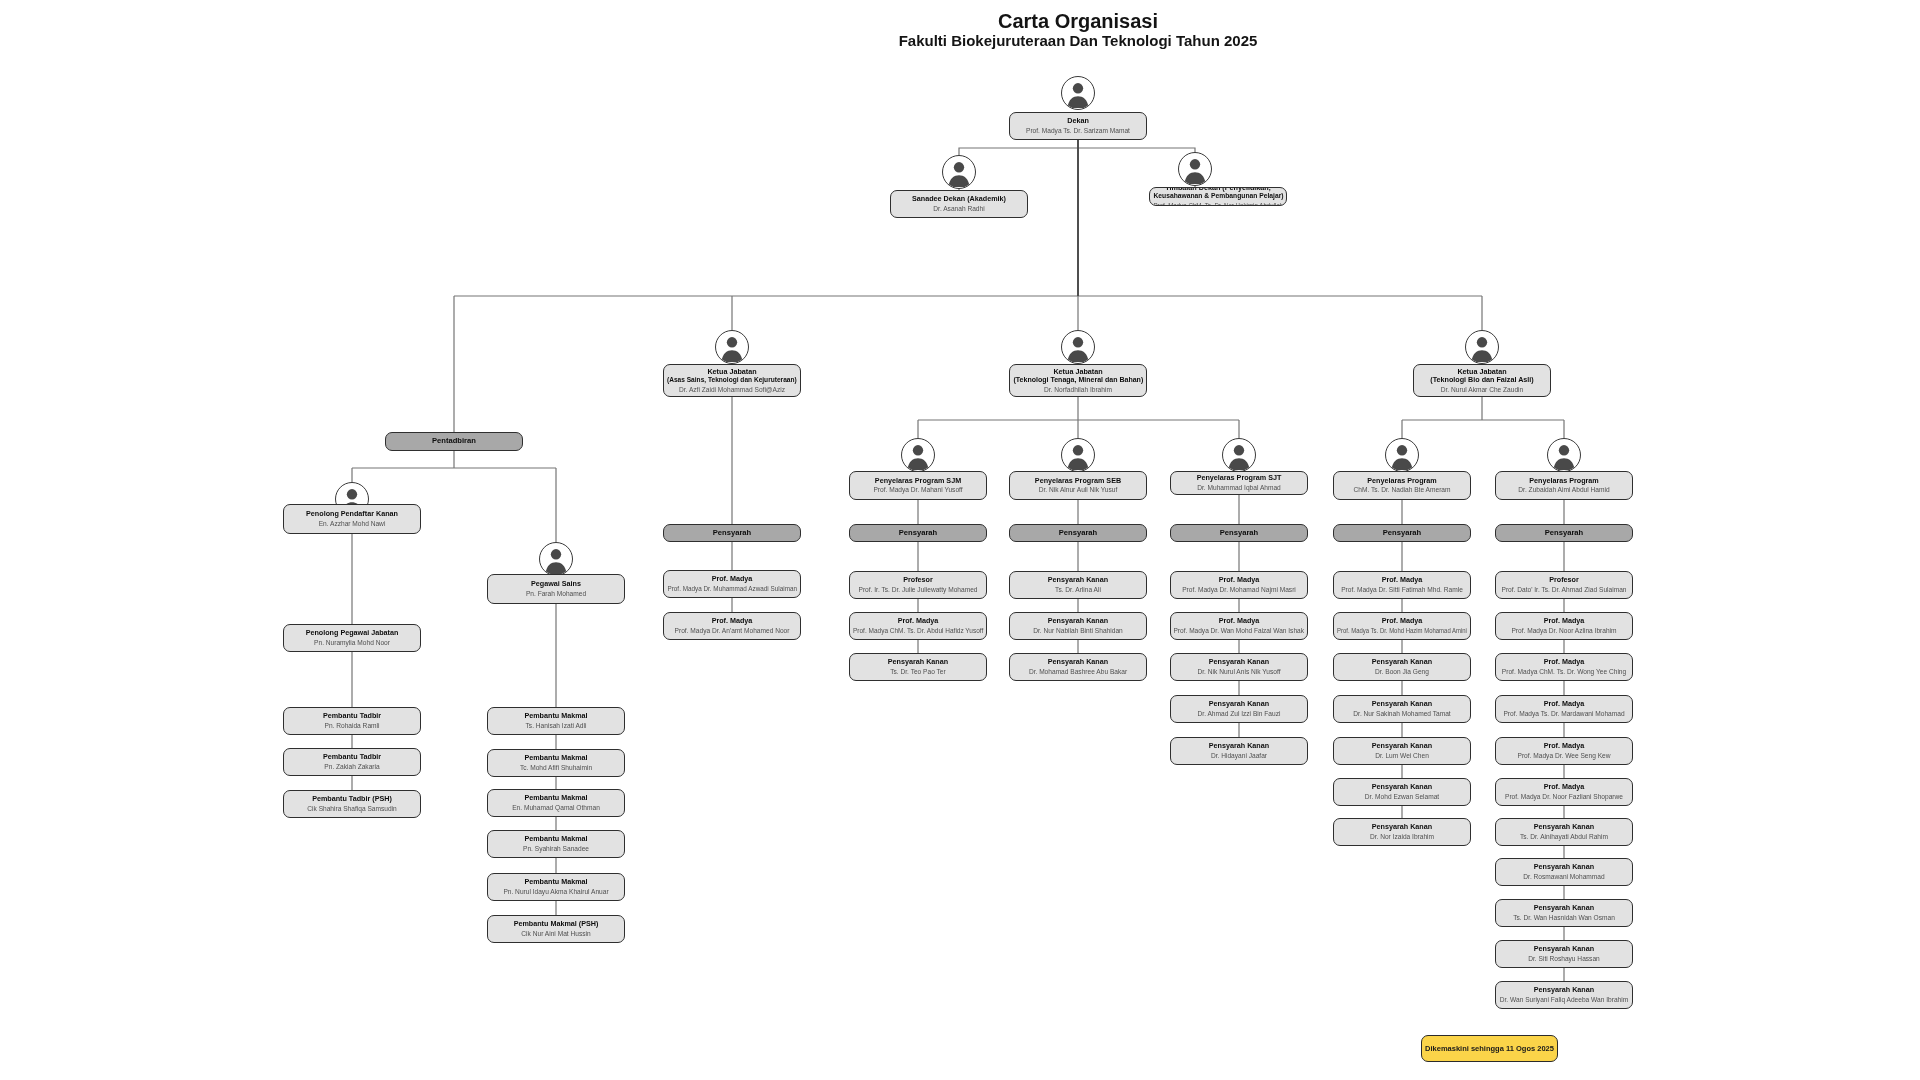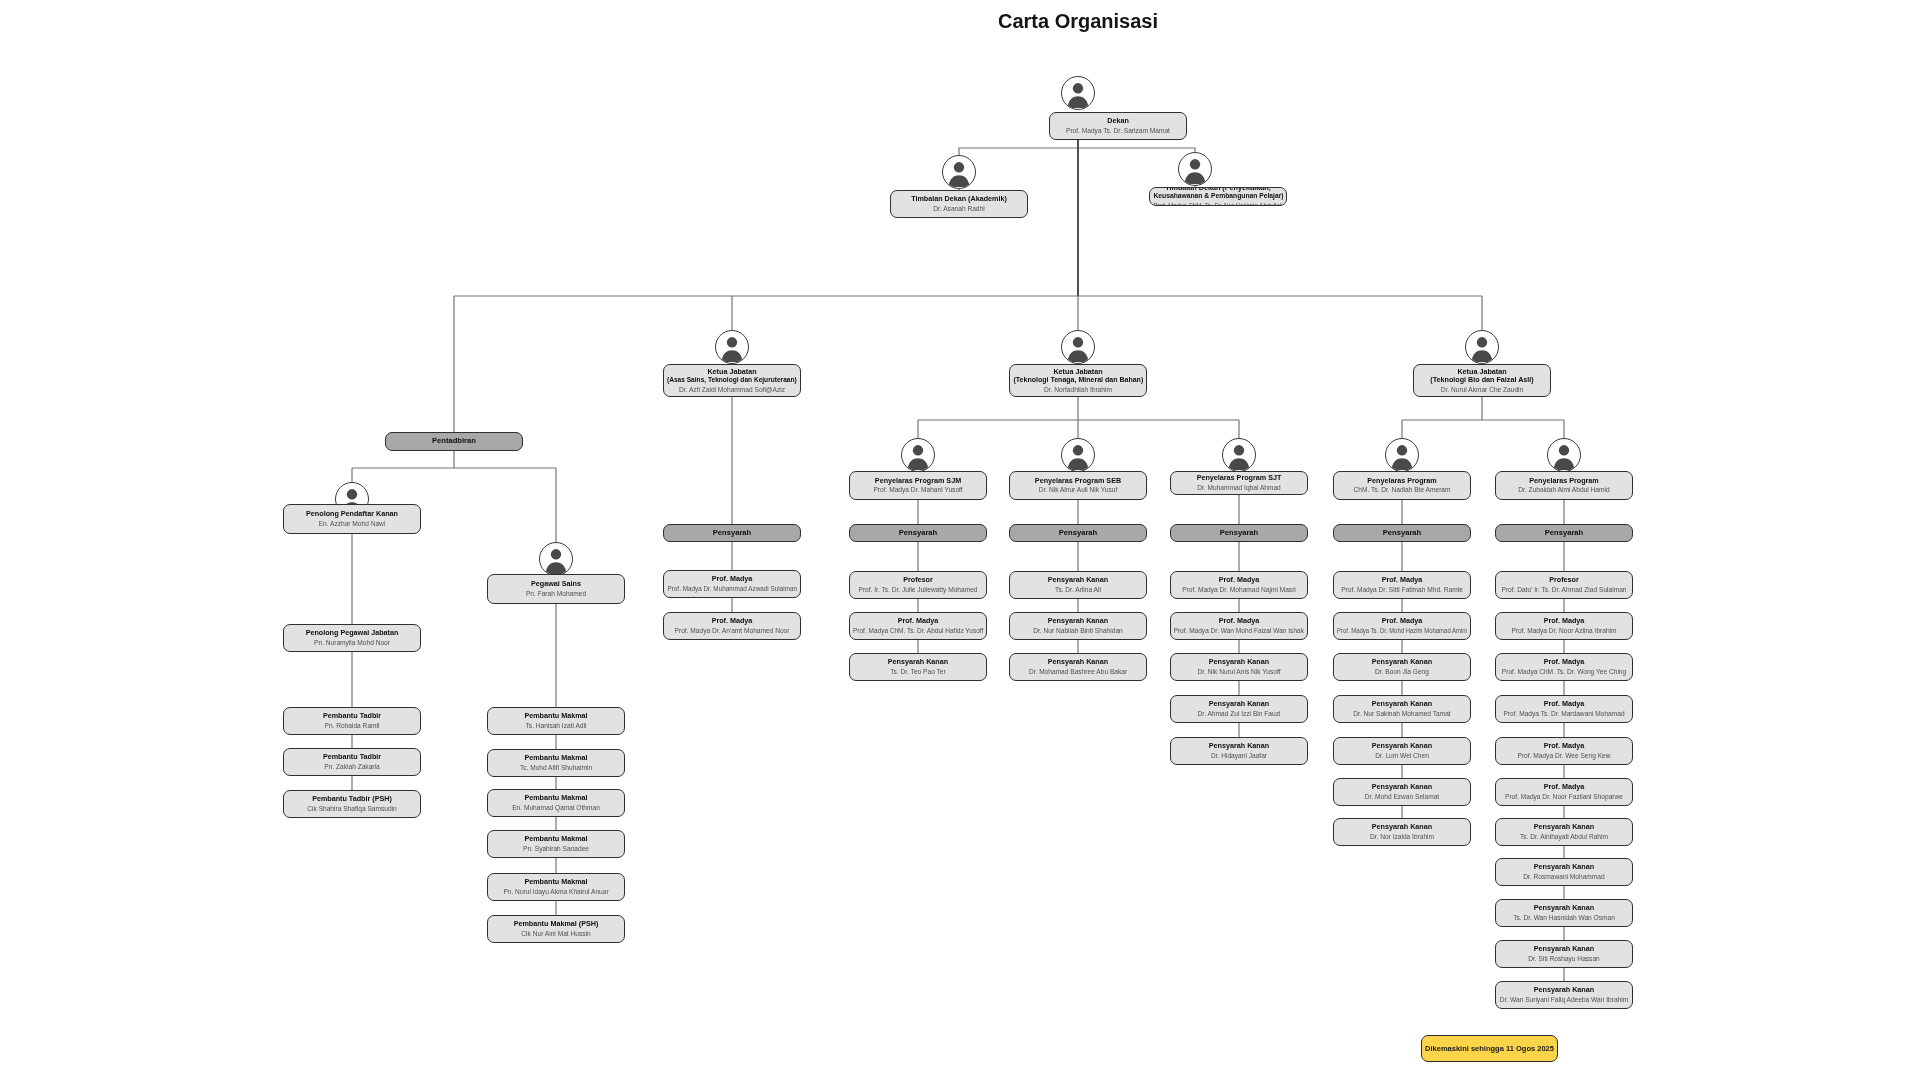--- a/index.html
+++ b/index.html
@@ -44,20 +44,21 @@
       <path d="M1239 420 V738"></path>
       <path d="M1402 420 H1564"></path>
       <path d="M1402 420 V819"></path>
       <path d="M1564 420 V982"></path>
       <path d="M1078 140 V296" stroke="#454545" stroke-width="1.8"></path>
     </g>
   </svg>
 
   <div class="chart-title">
     <div class="l1">Carta Organisasi</div>
+    <div class="l2">Fakulti Biokejuruteraan Dan Teknologi Tahun 2025</div>
   </div>
 
   <div class="avatar" style="left:1061px;top:76px"><svg viewBox="0 0 34 34" width="32" height="32">
         <circle cx="17" cy="12" r="5.5" fill="#494949"></circle>
         <path d="M5.5 33 C7 23.5 12 20.5 17 20.5 S27 23.5 28.5 33 Z" fill="#494949"></path>
       </svg></div>
   <div class="avatar" style="left:942px;top:155px"><svg viewBox="0 0 34 34" width="32" height="32">
         <circle cx="17" cy="12" r="5.5" fill="#494949"></circle>
         <path d="M5.5 33 C7 23.5 12 20.5 17 20.5 S27 23.5 28.5 33 Z" fill="#494949"></path>
       </svg></div>
@@ -99,26 +100,26 @@
       </svg></div>
   <div class="avatar" style="left:1385px;top:438px"><svg viewBox="0 0 34 34" width="32" height="32">
         <circle cx="17" cy="12" r="5.5" fill="#494949"></circle>
         <path d="M5.5 33 C7 23.5 12 20.5 17 20.5 S27 23.5 28.5 33 Z" fill="#494949"></path>
       </svg></div>
   <div class="avatar" style="left:1547px;top:438px"><svg viewBox="0 0 34 34" width="32" height="32">
         <circle cx="17" cy="12" r="5.5" fill="#494949"></circle>
         <path d="M5.5 33 C7 23.5 12 20.5 17 20.5 S27 23.5 28.5 33 Z" fill="#494949"></path>
       </svg></div>
 
-  <div class="node" style="left:1049px;top:112px;height:28px">
+  <div class="node" style="left:1009px;top:112px;height:28px">
     <span class="t">Dekan</span>
     <span class="n">Prof. Madya Ts. Dr. Sarizam Mamat</span>
   </div>
   <div class="node" style="left:890px;top:190px;height:28px">
-    <span class="t">Timbalan Dekan (Akademik)</span>
+    <span class="t">Sanadee Dekan (Akademik)</span>
     <span class="n">Dr. Asanah Radhi</span>
   </div>
   <div class="node" style="left:1149px;top:187px;height:19px">
     <span class="t">Timbalan Dekan (Penyelidikan,</span>
     <span class="t" style="transform: scaleX(0.935252); transform-origin: center center;">Keusahawanan &amp; Pembangunan Pelajar)</span>
     <span class="n" style="transform: scaleX(0.935252); transform-origin: center center;">Prof. Madya ChM. Ts. Dr. Nor Hakimin Abdullah</span>
   </div>
 
   <div class="node" style="left:663px;top:364px;height:33px">
     <span class="t">Ketua Jabatan</span>

